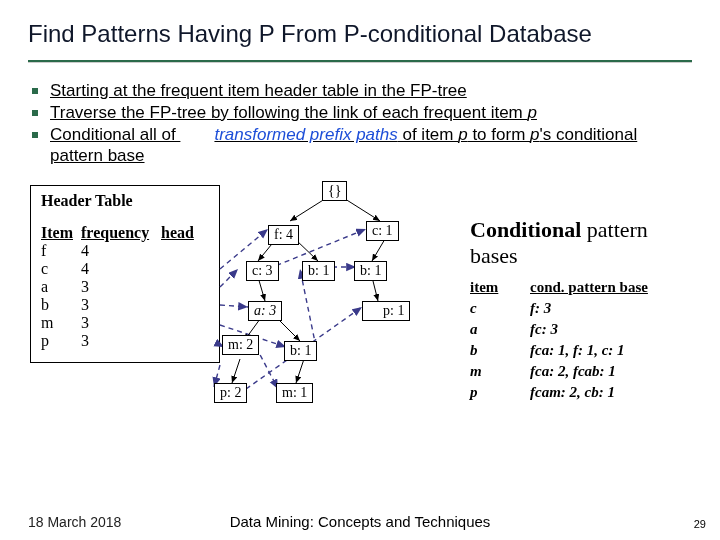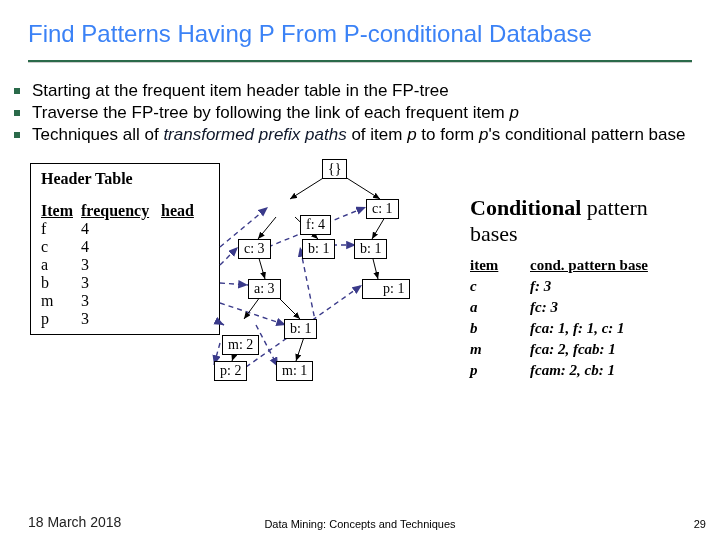--- a/index.html
+++ b/index.html
@@ -5,45 +5,46 @@
   * { box-sizing: border-box; margin: 0; padding: 0; }
   body {
     width: 720px; height: 540px;
     font-family: Arial, Helvetica, sans-serif;
     background: #fff;
     position: relative;
     overflow: hidden;
   }
   .title {
     font-size: 24px;
-    color: #3b82f6;
+    color: #0f172a;
     padding: 20px 0 10px 28px;
     font-weight: normal;
   }
   .underline {
     margin: 2px 28px 8px 28px;
     border-bottom: 2px solid #2a6a4a;
     box-shadow: 0 1px 0 #ccc;
   }
   .bullets {
-    padding: 10px 30px 0 32px;
+    padding: 10px 30px 0 50px;
     font-size: 17px;
     color: #000;
+    text-decoration: underline;
   }
   .bullets li { list-style: none; position: relative; line-height: 1.28; }
   .bullets li::before {
     content: ""; position: absolute; left: -18px; top: 8px;
     width: 6px; height: 6px; background: #2a6a4a;
   }
   .ital { font-style: italic; }
-  .red { color: #0f172a; }
+  .red { color: #1d4ed8; margin-left: 34px; }
   .content { position: relative; width: 100%; height: 320px; }
   .header-table {
     position: absolute; left: 30px; top: 18px;
-    border: 1.5px solid #000; padding: 6px 10px 6px 10px;
+    border: 1.5px solid #000; padding: 6px 10px 12px 10px;
     width: 190px; font-family: "Times New Roman", serif;
     font-size: 16px;
   }
   .ht-title { font-weight: bold; margin-bottom: 14px; font-size: 16px; }
   .ht-head { text-decoration: underline; font-weight: bold; display: flex; }
   .ht-head span:nth-child(1){ width: 40px; }
   .ht-head span:nth-child(2){ width: 80px; }
   .ht-row { display: flex; }
   .ht-row span:nth-child(1){ width: 40px; }
   .ht-row span:nth-child(2){ width: 80px; }
@@ -60,40 +61,40 @@
   .cpb-head { display: flex; font-weight: bold; text-decoration: underline; margin-bottom: 4px; }
   .cpb-head span:nth-child(1){ width: 60px; }
   .cpb-row { display: flex; font-style: italic; font-weight: bold; margin: 4px 0; }
   .cpb-row span:nth-child(1){ width: 60px; }
   .footer-left {
     position: absolute; left: 28px; bottom: 10px;
     font-size: 14px; color: #222; font-family: Arial;
   }
   .footer-center {
     position: absolute; left: 0; right: 0; bottom: 10px;
-    text-align: center; font-size: 11px; font-family: Arial;
+    text-align: center; font-size: 15px; font-family: Arial;
   }
   .footer-right {
     position: absolute; right: 14px; bottom: 10px;
     font-size: 11px; font-family: Arial;
   }
 </style>
 </head>
 <body>
 
 <div class="title">Find Patterns Having P From P-conditional Database</div>
 <div class="underline"></div>
 
 <ul class="bullets">
   <li>Starting at the frequent item header table in the FP-tree</li>
   <li>
     <span>Traverse the FP-tree by following the link of each frequent item </span><span class="ital">p</span>
   </li>
   <li>
-    <span>Techniques all of </span><span class="ital red">transformed prefix paths</span><span> of item </span><span class="ital">p</span><span> to form </span><span class="ital">p</span><span>'s conditional pattern base</span>
+    <span>Conditional all of </span><span class="ital red">transformed prefix paths</span><span> of item </span><span class="ital">p</span><span> to form </span><span class="ital">p</span><span>'s conditional pattern base</span>
   </li>
 </ul>
 
 <div class="content">
 
   <div class="header-table">
     <div class="ht-title">Header Table</div>
     <div class="ht-head">
       <span>Item</span>
       <span>frequency</span>
@@ -138,28 +139,28 @@
       <line x1="85" y1="62" x2="108" y2="84" stroke="#000" marker-end="url(#ah)"></line>
       <line x1="175" y1="62" x2="162" y2="84" stroke="#000" marker-end="url(#ah)"></line>
       <line x1="48" y1="100" x2="55" y2="124" stroke="#000" marker-end="url(#ah)"></line>
       <line x1="162" y1="100" x2="168" y2="124" stroke="#000" marker-end="url(#ah)"></line>
       <line x1="50" y1="142" x2="34" y2="164" stroke="#000" marker-end="url(#ah)"></line>
       <line x1="68" y1="142" x2="90" y2="164" stroke="#000" marker-end="url(#ah)"></line>
       <line x1="30" y1="182" x2="22" y2="206" stroke="#000" marker-end="url(#ah)"></line>
       <line x1="94" y1="182" x2="86" y2="206" stroke="#000" marker-end="url(#ah)"></line>
     </svg>
     <div class="node" style="left:112px; top:4px;">{}</div>
-    <div class="node" style="left:58px; top:60px;margin-left:32px;">f: 4</div>
+    <div class="node" style="left:58px; top:48px;">f: 4</div>
     <div class="node" style="left:156px; top:44px;">c: 1</div>
-    <div class="node" style="left:28px; top:84px;">c: 3</div>
+    <div class="node" style="left:36px; top:84px;">c: 3</div>
     <div class="node" style="left:92px; top:84px;">b: 1</div>
     <div class="node" style="left:144px; top:84px;">b: 1</div>
-    <div class="node" style="left:38px; top:124px;">a: 3</div>
+    <div class="node" style="left:38px; top:124px;font-style:italic;">a: 3</div>
     <div class="node" style="left:152px; top:124px;padding-left:20px;">p: 1</div>
-    <div class="node" style="left:12px; top:180px;">m: 2</div>
+    <div class="node" style="left:12px; top:158px;">m: 2</div>
     <div class="node" style="left:74px; top:164px;">b: 1</div>
     <div class="node" style="left:4px; top:206px;">p: 2</div>
     <div class="node" style="left:66px; top:206px;text-align:right;">m: 1</div>
   </div>
 
   <svg class="links">
     <defs>
       <marker id="dah" markerWidth="8" markerHeight="8" refX="7" refY="3" orient="auto">
         <path d="M0,0 L7,3 L0,6 Z" fill="#3a3a8a"></path>
       </marker>

